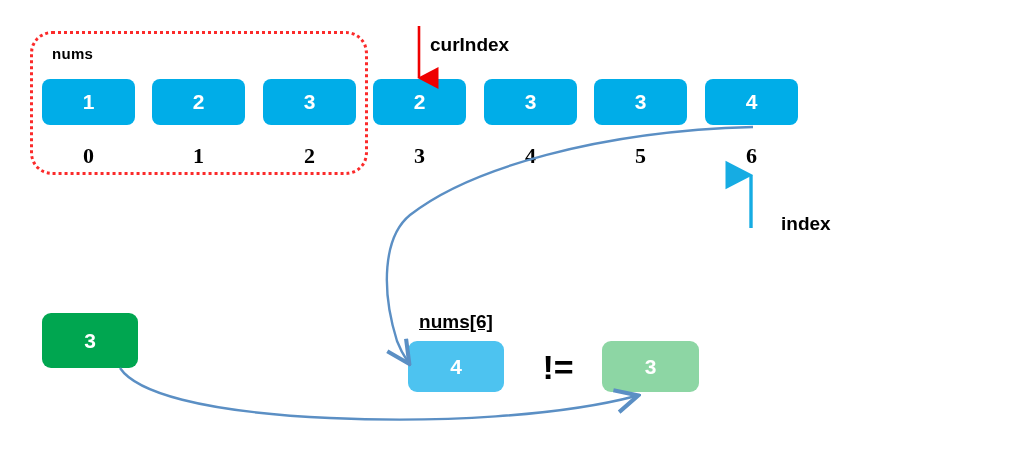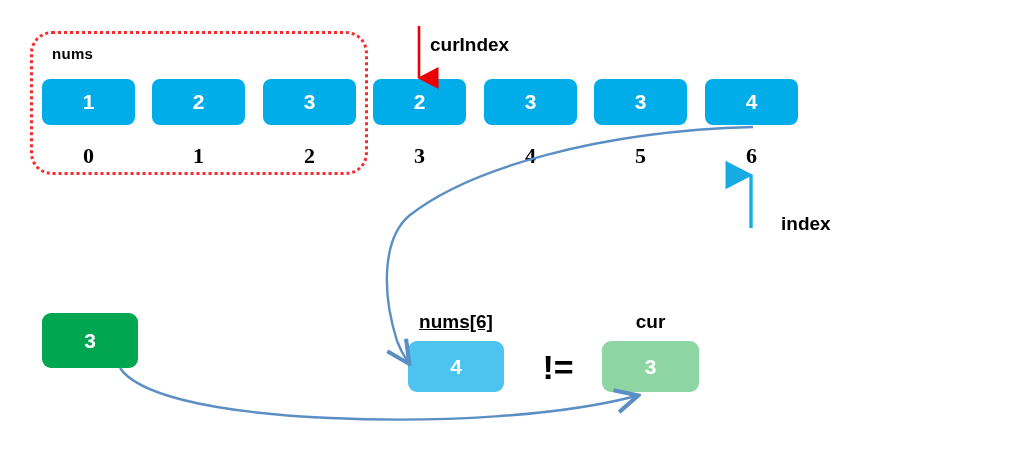--- a/index.html
+++ b/index.html
@@ -92,21 +92,20 @@
   <div class="ptr-label" id="curindex-label">curIndex</div>
   <div class="ptr-label" id="index-label">index</div>
 
   <div class="box" id="cur-source-box">3</div>
 
   <div class="box-caption" id="numsk-caption">nums[6]</div>
   <div class="box" id="numsk-box">4</div>
 
   <div id="neq">!=</div>
 
-  <div class="box-caption" id="cur-caption">cur</div>
   <div class="box" id="cur-box">3</div>
 
   <svg id="wires" viewBox="0 0 1027 462">
     <defs>
       <marker id="ah-red" markerWidth="9" markerHeight="9" refX="4.5" refY="8" orient="auto">
         <path d="M0.3,0.5 L4.5,8.6 L8.7,0.5 Z" fill="#ef0000"></path>
       </marker>
       <marker id="ah-blue" markerWidth="9" markerHeight="9" refX="4.5" refY="8" orient="auto">
         <path d="M0.3,0.5 L4.5,8.6 L8.7,0.5 Z" fill="#16ace3"></path>
       </marker>

